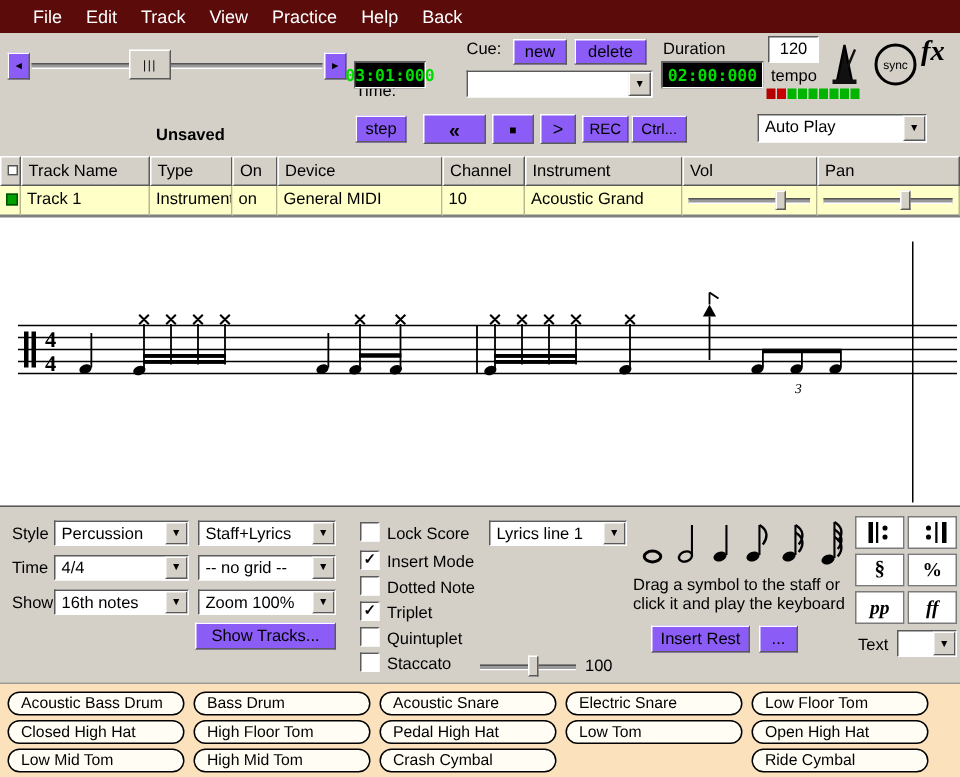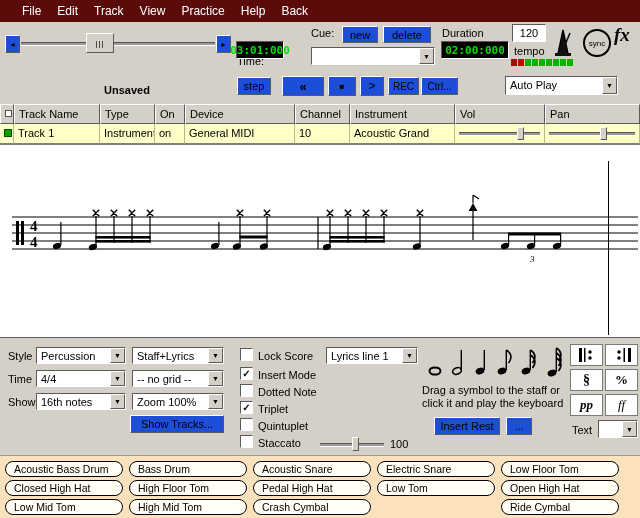--- a/index.html
+++ b/index.html
@@ -1,21 +1,21 @@
 <!DOCTYPE html>
 <html><head>
 <meta charset="utf-8">
 <style>
   *{margin:0;padding:0;box-sizing:border-box;}
   body{background:#808080;}
   #app{position:relative;width:640px;height:518px;background:#d4d0c8;font-family:"Liberation Sans",sans-serif;font-size:11px;color:#000;overflow:hidden;}
   .menubar{position:absolute;left:0;top:0;width:640px;height:22px;background:#5c0b0b;display:flex;align-items:center;padding-left:14px;text-align:center;}
   .menubar span{color:#fff;font-size:12px;padding:3px 8px;cursor:default;}
   .panel{position:absolute;left:0;width:640px;}
-  .btn{position:absolute;background:#1d4ed8;border:1px solid;border-color:#ffffff #5a5a5a #5a5a5a #ffffff;display:flex;align-items:center;justify-content:center;font-size:11px;cursor:default;white-space:nowrap;}
+  .btn{position:absolute;background:#8b5cf6;border:1px solid;border-color:#ffffff #5a5a5a #5a5a5a #ffffff;display:flex;align-items:center;justify-content:center;font-size:11px;cursor:default;white-space:nowrap;}
   .led{position:absolute;background:#000;border:1px solid;border-color:#5a5a5a #ffffff #ffffff #5a5a5a;color:#00dd00;font-family:"DejaVu Sans Mono",monospace;font-size:11px;font-weight:bold;display:flex;align-items:center;justify-content:center;}
   .combo{position:absolute;background:#fff;border:1px solid;border-color:#5a5a5a #ffffff #ffffff #5a5a5a;padding:2px 16px 0 4px;font-size:11px;white-space:nowrap;overflow:hidden;}
   .combo .arr{position:absolute;right:0;top:0;bottom:0;width:15px;background:#d4d0c8;border:1px solid;border-color:#ffffff #5a5a5a #5a5a5a #ffffff;display:flex;align-items:center;justify-content:center;font-size:7px;}
   .lbl{position:absolute;font-size:11px;white-space:nowrap;}
   .cb{position:absolute;width:13px;height:13px;background:#fff;border:1px solid;border-color:#5a5a5a #ffffff #ffffff #5a5a5a;font-size:10px;line-height:11px;text-align:center;font-weight:bold;}
   .hcell{position:absolute;top:0;height:20px;background:#d4d0c8;border:1px solid;border-color:#ffffff #5a5a5a #5a5a5a #ffffff;padding:3px 0 0 4px;font-size:11px;overflow:hidden;white-space:nowrap;}
   .dcell{position:absolute;top:20px;height:20px;background:#ffffc8;border-right:1px solid #b8b890;border-bottom:1px solid #808080;padding:3px 0 0 4px;font-size:11px;overflow:hidden;white-space:nowrap;}
   .groove{position:absolute;height:4px;background:#9a9a9a;border-top:1px solid #555;border-bottom:1px solid #fff;}
   .handle{position:absolute;background:#d4d0c8;border:1px solid;border-color:#ffffff #5a5a5a #5a5a5a #ffffff;display:flex;align-items:center;justify-content:center;font-size:8px;letter-spacing:1px;}
   .cell{position:absolute;background:#fff;border:1px solid #7a7a7a;display:flex;align-items:center;justify-content:center;}
@@ -274,21 +274,21 @@
       <svg width="22" height="18">
           <circle cx="8" cy="6" r="1.7" fill="#000"></circle>
           <circle cx="8" cy="12" r="1.7" fill="#000"></circle>
           <rect x="12.5" y="2" width="1.5" height="14" fill="#000"></rect>
           <rect x="17" y="2" width="3" height="14" fill="#000"></rect>
         </svg>
     </div>
     <div class="cell serif" style="left:570px;top:31px;width:33px;height:22px;font-size:14px;font-weight:bold;">§</div>
     <div class="cell serif" style="left:605px;top:31px;width:33px;height:22px;font-size:13px;font-weight:bold;">%</div>
     <div class="cell serif" style="left:570px;top:56px;width:33px;height:22px;font-size:13px;font-style:italic;font-weight:bold;">pp</div>
-    <div class="cell serif" style="left:605px;top:56px;width:33px;height:22px;font-size:13px;font-style:italic;font-weight:normal;">ff</div>
+    <div class="cell serif" style="left:605px;top:56px;width:33px;height:22px;font-size:13px;font-style:italic;font-weight:bold;">ff</div>
     <div class="lbl" style="left:572px;top:86px;">Text</div>
     <div class="combo" style="left:598px;top:82px;width:40px;height:18px;"><span></span><span class="arr">▼</span></div>
   </div>
 
   <div class="drumpanel">
     <div class="drumbtn" style="left:5px;top:5px;width:118px;">Acoustic Bass Drum</div>
     <div class="drumbtn" style="left:129px;top:5px;width:118px;">Bass Drum</div>
     <div class="drumbtn" style="left:253px;top:5px;width:118px;">Acoustic Snare</div>
     <div class="drumbtn" style="left:377px;top:5px;width:118px;">Electric Snare</div>
     <div class="drumbtn" style="left:501px;top:5px;width:118px;">Low Floor Tom</div>

